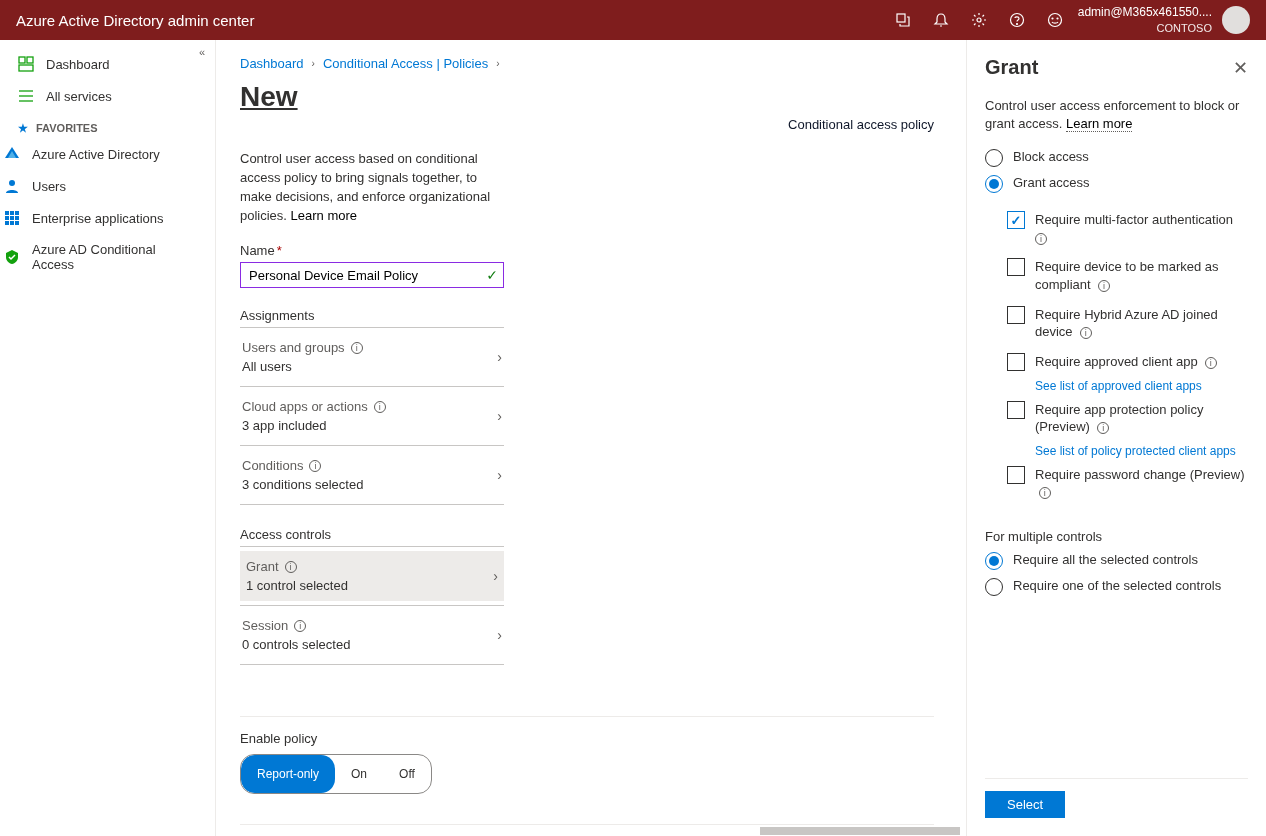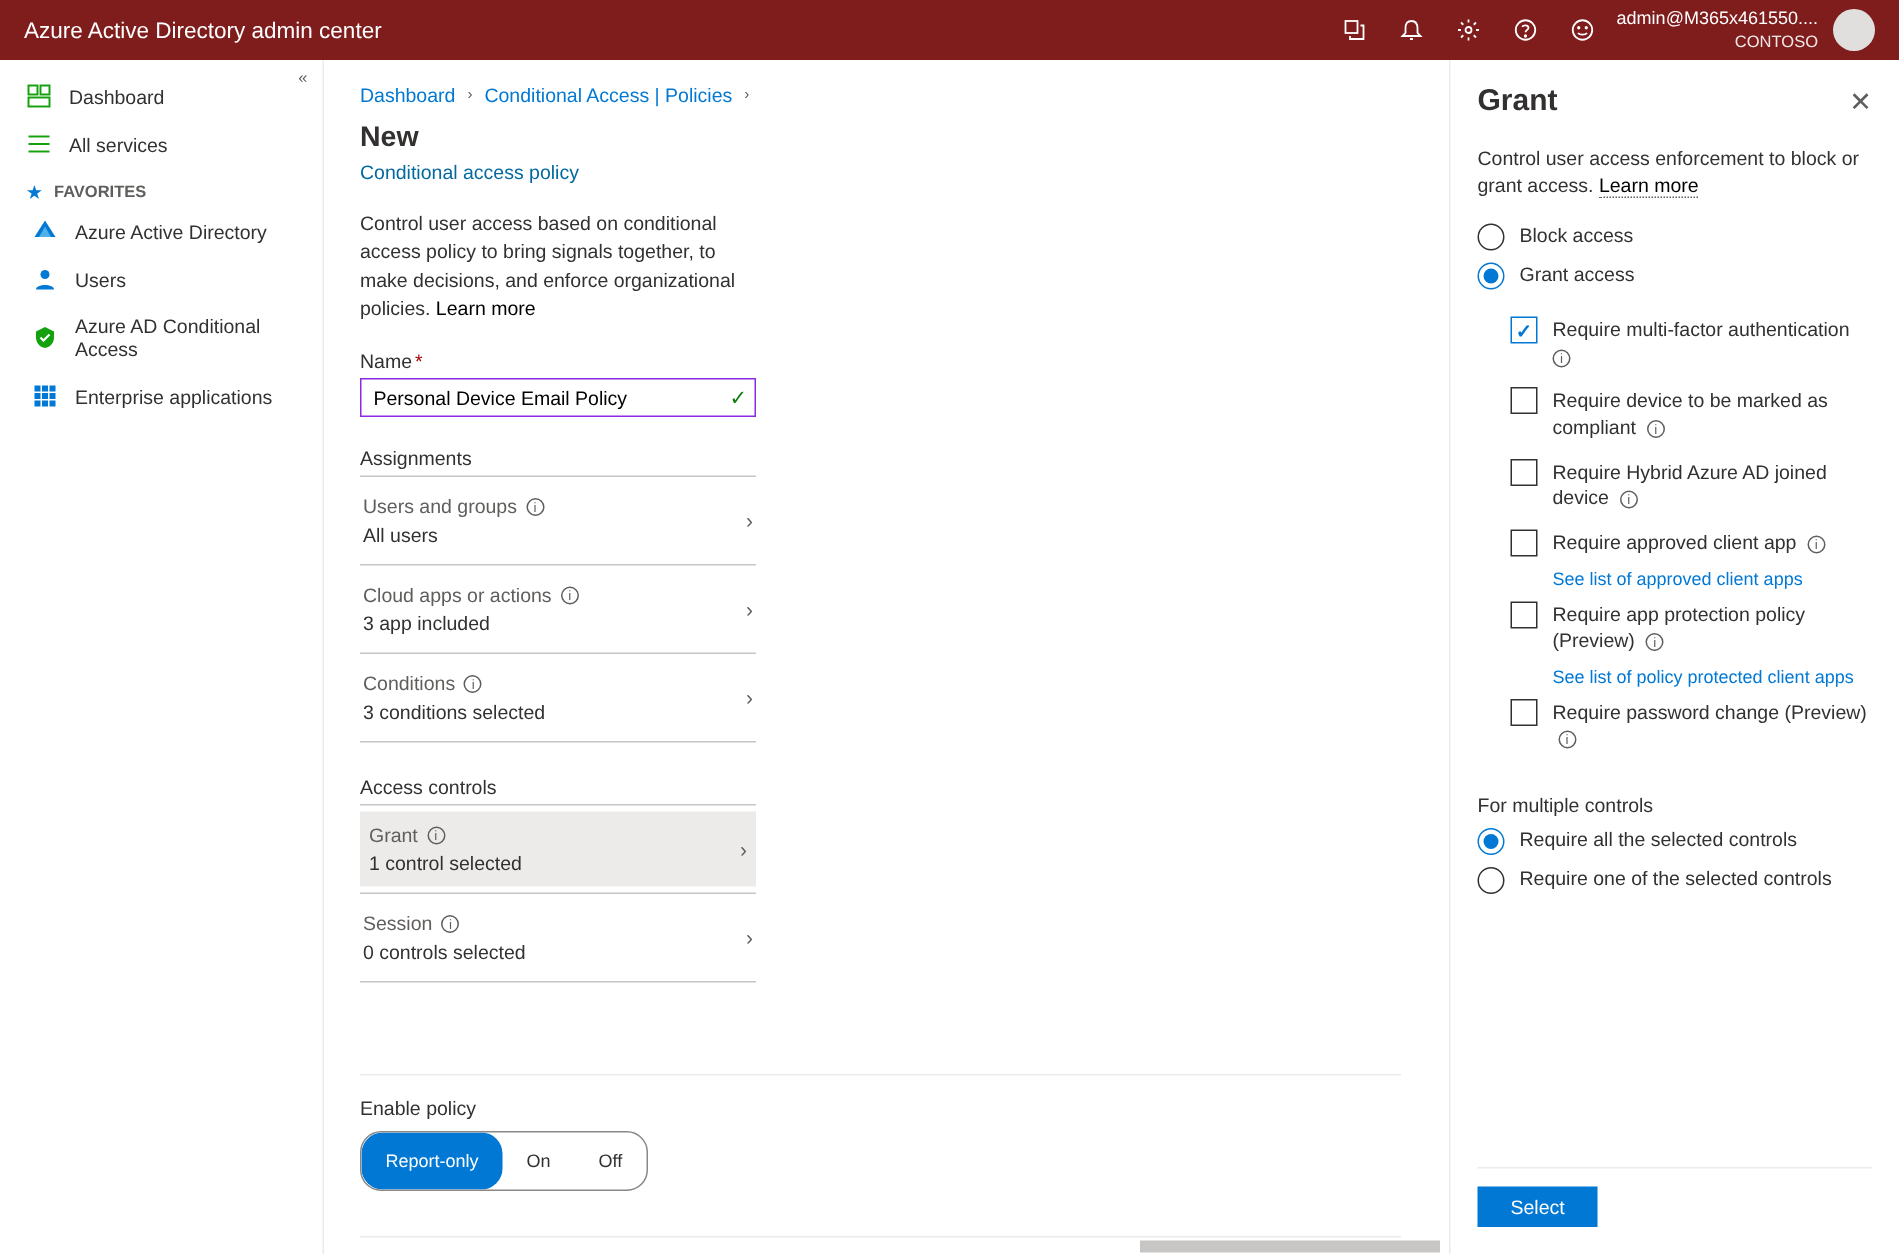--- a/index.html
+++ b/index.html
@@ -15,29 +15,29 @@
   .avatar { width: 28px; height: 28px; background: #e1dfdd; border-radius: 50%; margin-left: 10px; }
 
   
   .main { display: flex; height: calc(836px - 40px); }
   .sidebar { width: 216px; border-right: 1px solid #edebe9; padding-top: 8px; position: relative; }
   .collapse-chev { position: absolute; top: 6px; right: 10px; color: #605e5c; font-size: 11px; cursor: pointer; }
   .side-item { display: flex; align-items: center; gap: 12px; padding: 8px 18px; font-size: 13px; cursor: pointer; color: #323130; }
   .side-icon { width: 16px; height: 16px; display: inline-flex; align-items: center; justify-content: center; }
   .fav-label { padding: 10px 18px 4px 36px; font-size: 11px; font-weight: 600; color: #605e5c; display: flex; align-items: center; gap: 8px; }
   .fav-star { position: absolute; left: 18px; color: #0078d4; }
-  .side-fav { padding-left: 22px; }
+  .side-fav { padding-left: 4px; }
 
   .content { flex: 1; display: flex; overflow: hidden; }
   .center { flex: 1; padding: 16px 32px 0 24px; display: flex; flex-direction: column; position: relative; }
   .breadcrumb { font-size: 13px; color: #0078d4; margin-bottom: 10px; display: flex; align-items: center; gap: 8px; }
   .breadcrumb .bc-link { color: #0078d4; cursor: pointer; }
   .breadcrumb .bc-sep { color: #605e5c; font-size: 10px; }
-  h1.page-title { font-size: 19px; font-weight: 600; margin-bottom: 4px; }
-  .page-sub { font-size: 13px; color: #0369a1; margin-bottom: 18px; }
+  h1.page-title { font-size: 28px; font-weight: 600; margin-bottom: 4px; text-decoration: underline; }
+  .page-sub { font-size: 13px; color: #0f172a; margin-bottom: 18px; text-align: right; }
   .desc { font-size: 13px; color: #323130; max-width: 260px; line-height: 1.45; margin-bottom: 18px; }
   .desc a, a.link { color: #000000; text-decoration: none; cursor: pointer; }
 
   .form-block { max-width: 264px; }
   .field-label { font-size: 13px; margin-bottom: 4px; }
   .req { color: #a80000; margin-left: 2px; }
   .text-input { width: 100%; height: 26px; border: 1px solid #8a2be2; padding: 2px 26px 2px 8px; font-size: 13px; outline: none; border-radius: 0; }
   .input-wrap { position: relative; margin-bottom: 20px; }
   .input-check { position: absolute; right: 6px; top: 5px; color: #107c10; font-size: 14px; }
 
@@ -171,43 +171,43 @@
       <span class="side-icon">
           <svg width="16" height="16" viewBox="0 0 16 16" fill="#0078d4">
             <circle cx="8" cy="5" r="3"></circle>
             <path d="M2 15 C2 11 14 11 14 15 Z"></path>
           </svg>
         </span>
       <span>Users</span>
     </div>
     <div class="side-item side-fav">
       <span class="side-icon">
-          <svg width="16" height="16" viewBox="0 0 16 16" fill="#13a10e">
-            <path d="M8 1 L14 4 V8 C14 12 11 14.5 8 15 C5 14.5 2 12 2 8 V4 Z"></path>
-            <path d="M5 8 L7 10 L11 6" stroke="#fff" stroke-width="1.5" fill="none"></path>
-          </svg>
-        </span>
-      <span>Azure AD Conditional Access</span>
-    </div>
-    <div class="side-item side-fav">
-      <span class="side-icon">
           <svg width="16" height="16" viewBox="0 0 16 16" fill="#0078d4">
             <rect x="1" y="1" width="4" height="4"></rect>
             <rect x="6" y="1" width="4" height="4"></rect>
             <rect x="11" y="1" width="4" height="4"></rect>
             <rect x="1" y="6" width="4" height="4"></rect>
             <rect x="6" y="6" width="4" height="4"></rect>
             <rect x="11" y="6" width="4" height="4"></rect>
             <rect x="1" y="11" width="4" height="4"></rect>
             <rect x="6" y="11" width="4" height="4"></rect>
             <rect x="11" y="11" width="4" height="4"></rect>
           </svg>
         </span>
       <span>Enterprise applications</span>
     </div>
+    <div class="side-item side-fav">
+      <span class="side-icon">
+          <svg width="16" height="16" viewBox="0 0 16 16" fill="#13a10e">
+            <path d="M8 1 L14 4 V8 C14 12 11 14.5 8 15 C5 14.5 2 12 2 8 V4 Z"></path>
+            <path d="M5 8 L7 10 L11 6" stroke="#fff" stroke-width="1.5" fill="none"></path>
+          </svg>
+        </span>
+      <span>Azure AD Conditional Access</span>
+    </div>
   </nav>
 
   <div class="content">
 
     <div class="center">
       <div class="center-scroll">
         <div class="breadcrumb">
           <span class="bc-link">Dashboard</span>
           <span class="bc-sep">›</span>
           <span class="bc-link">Conditional Access | Policies</span>

